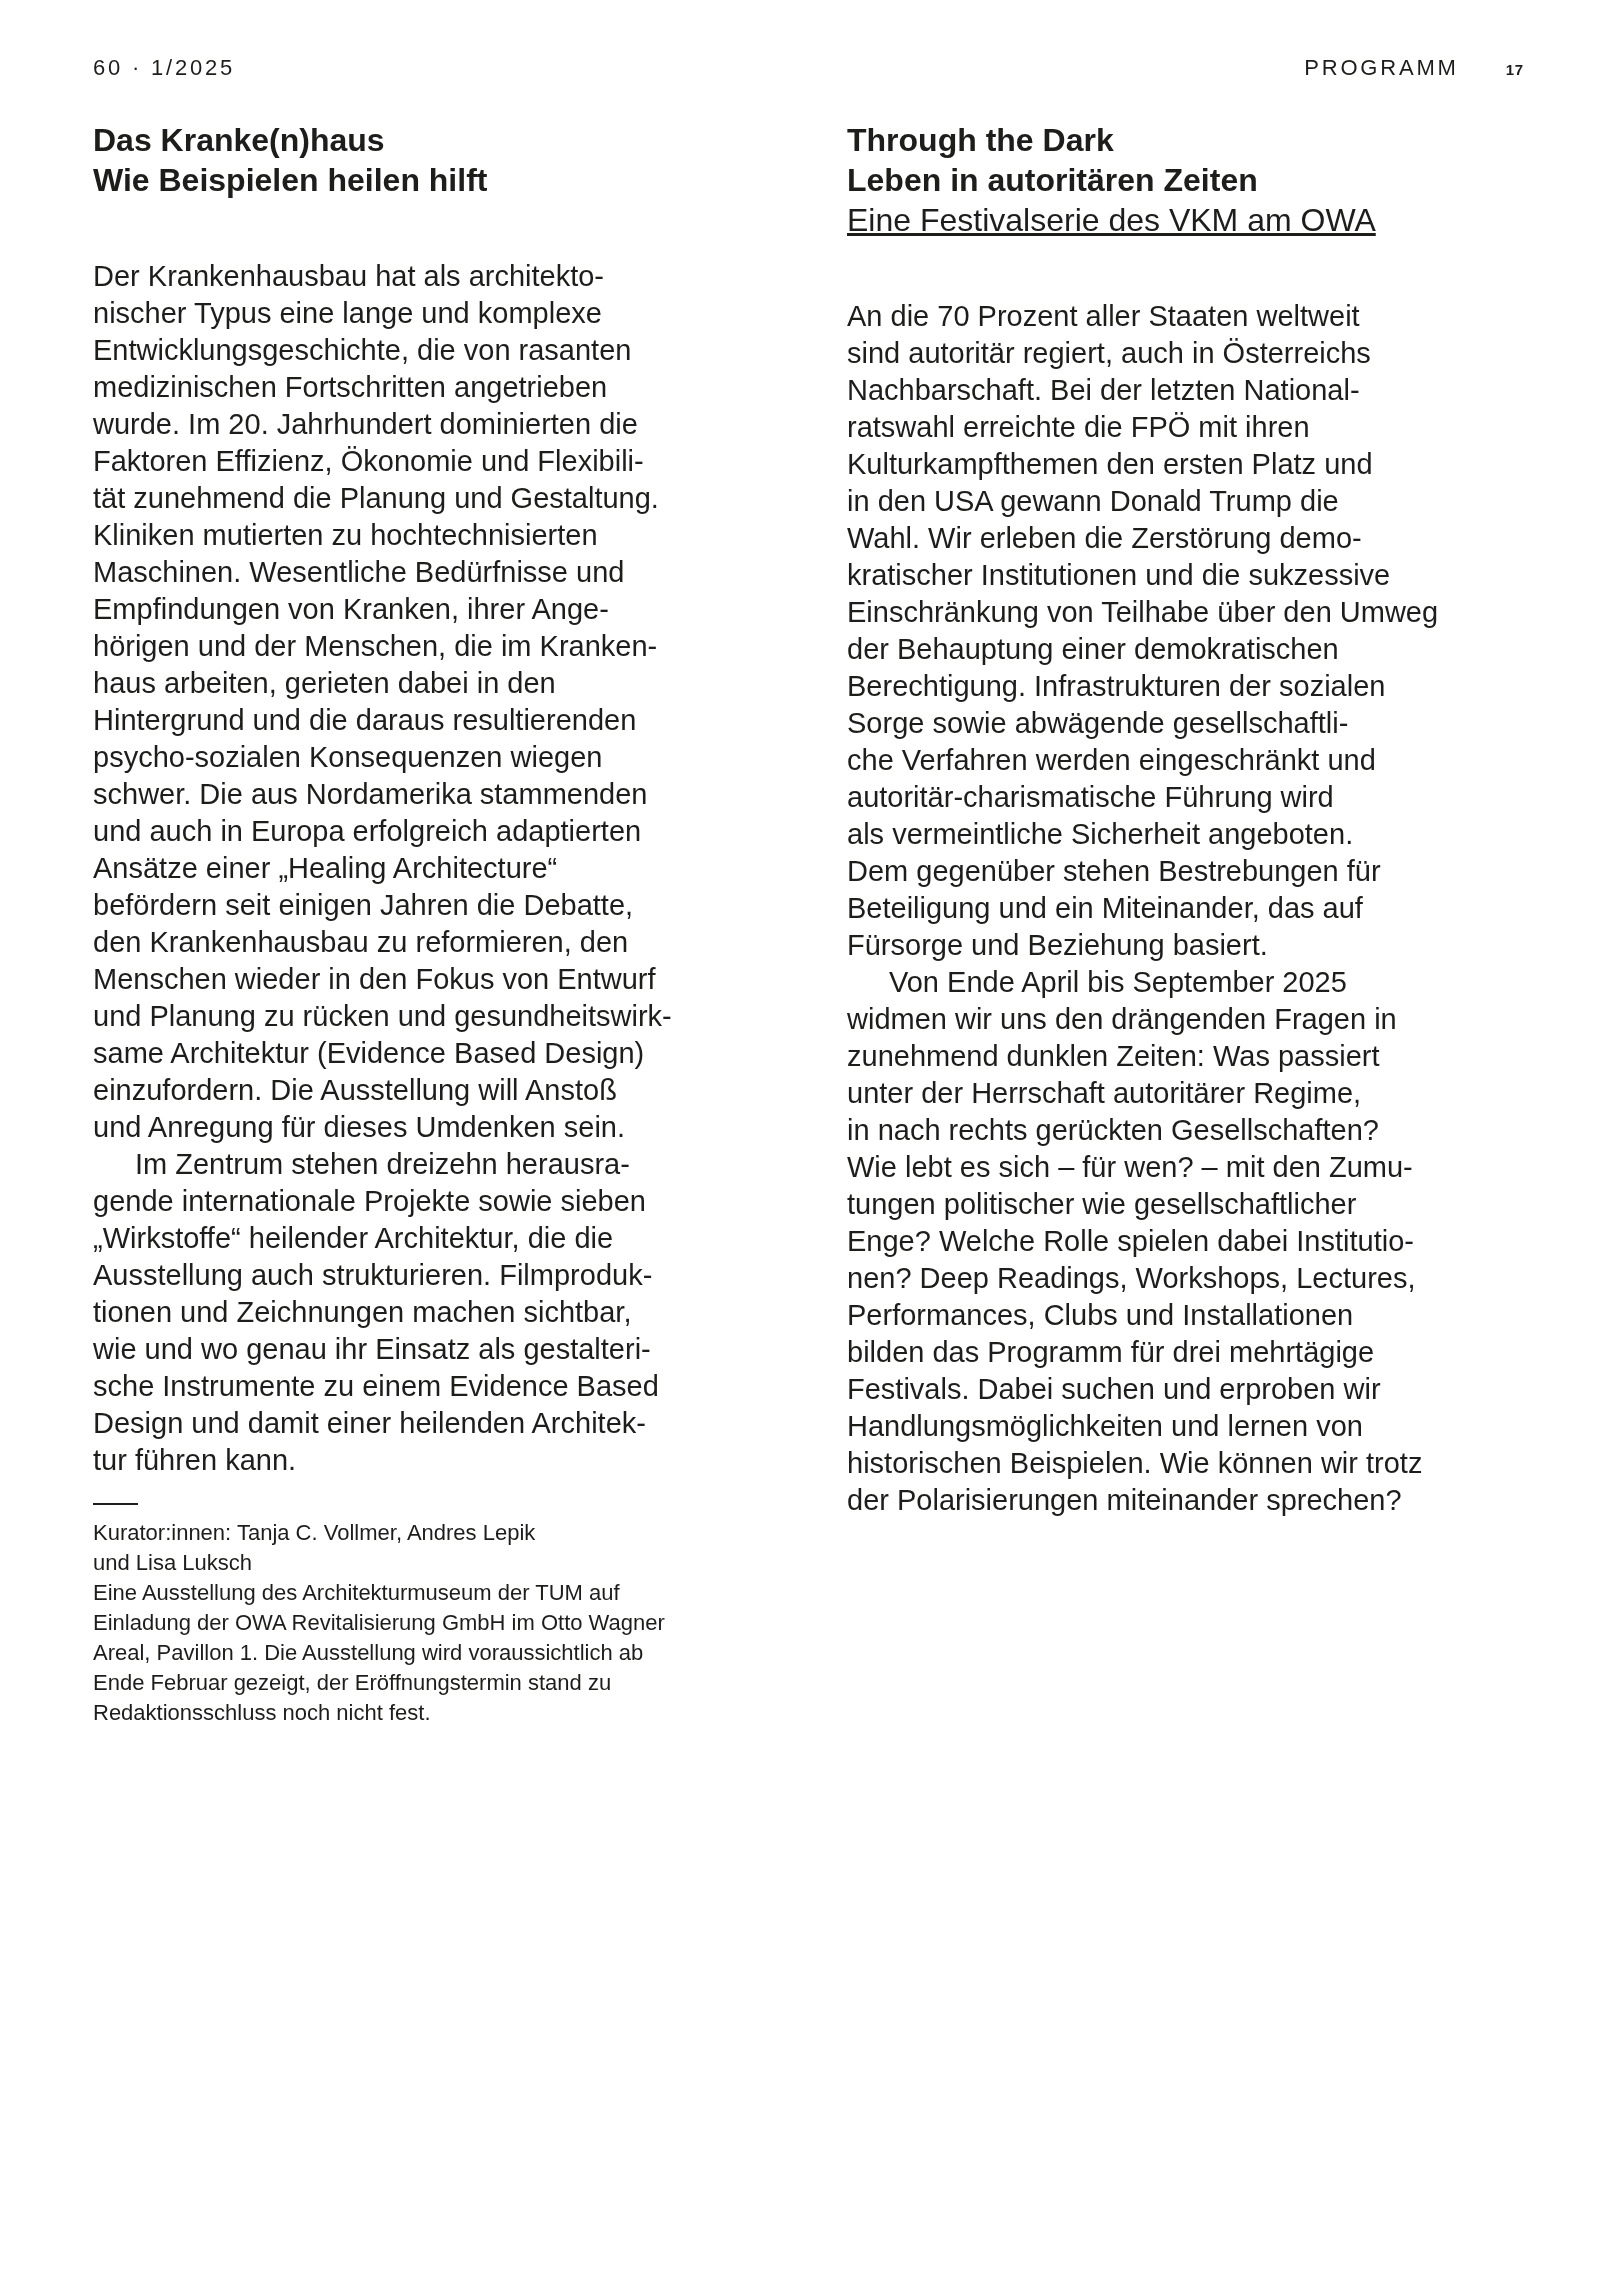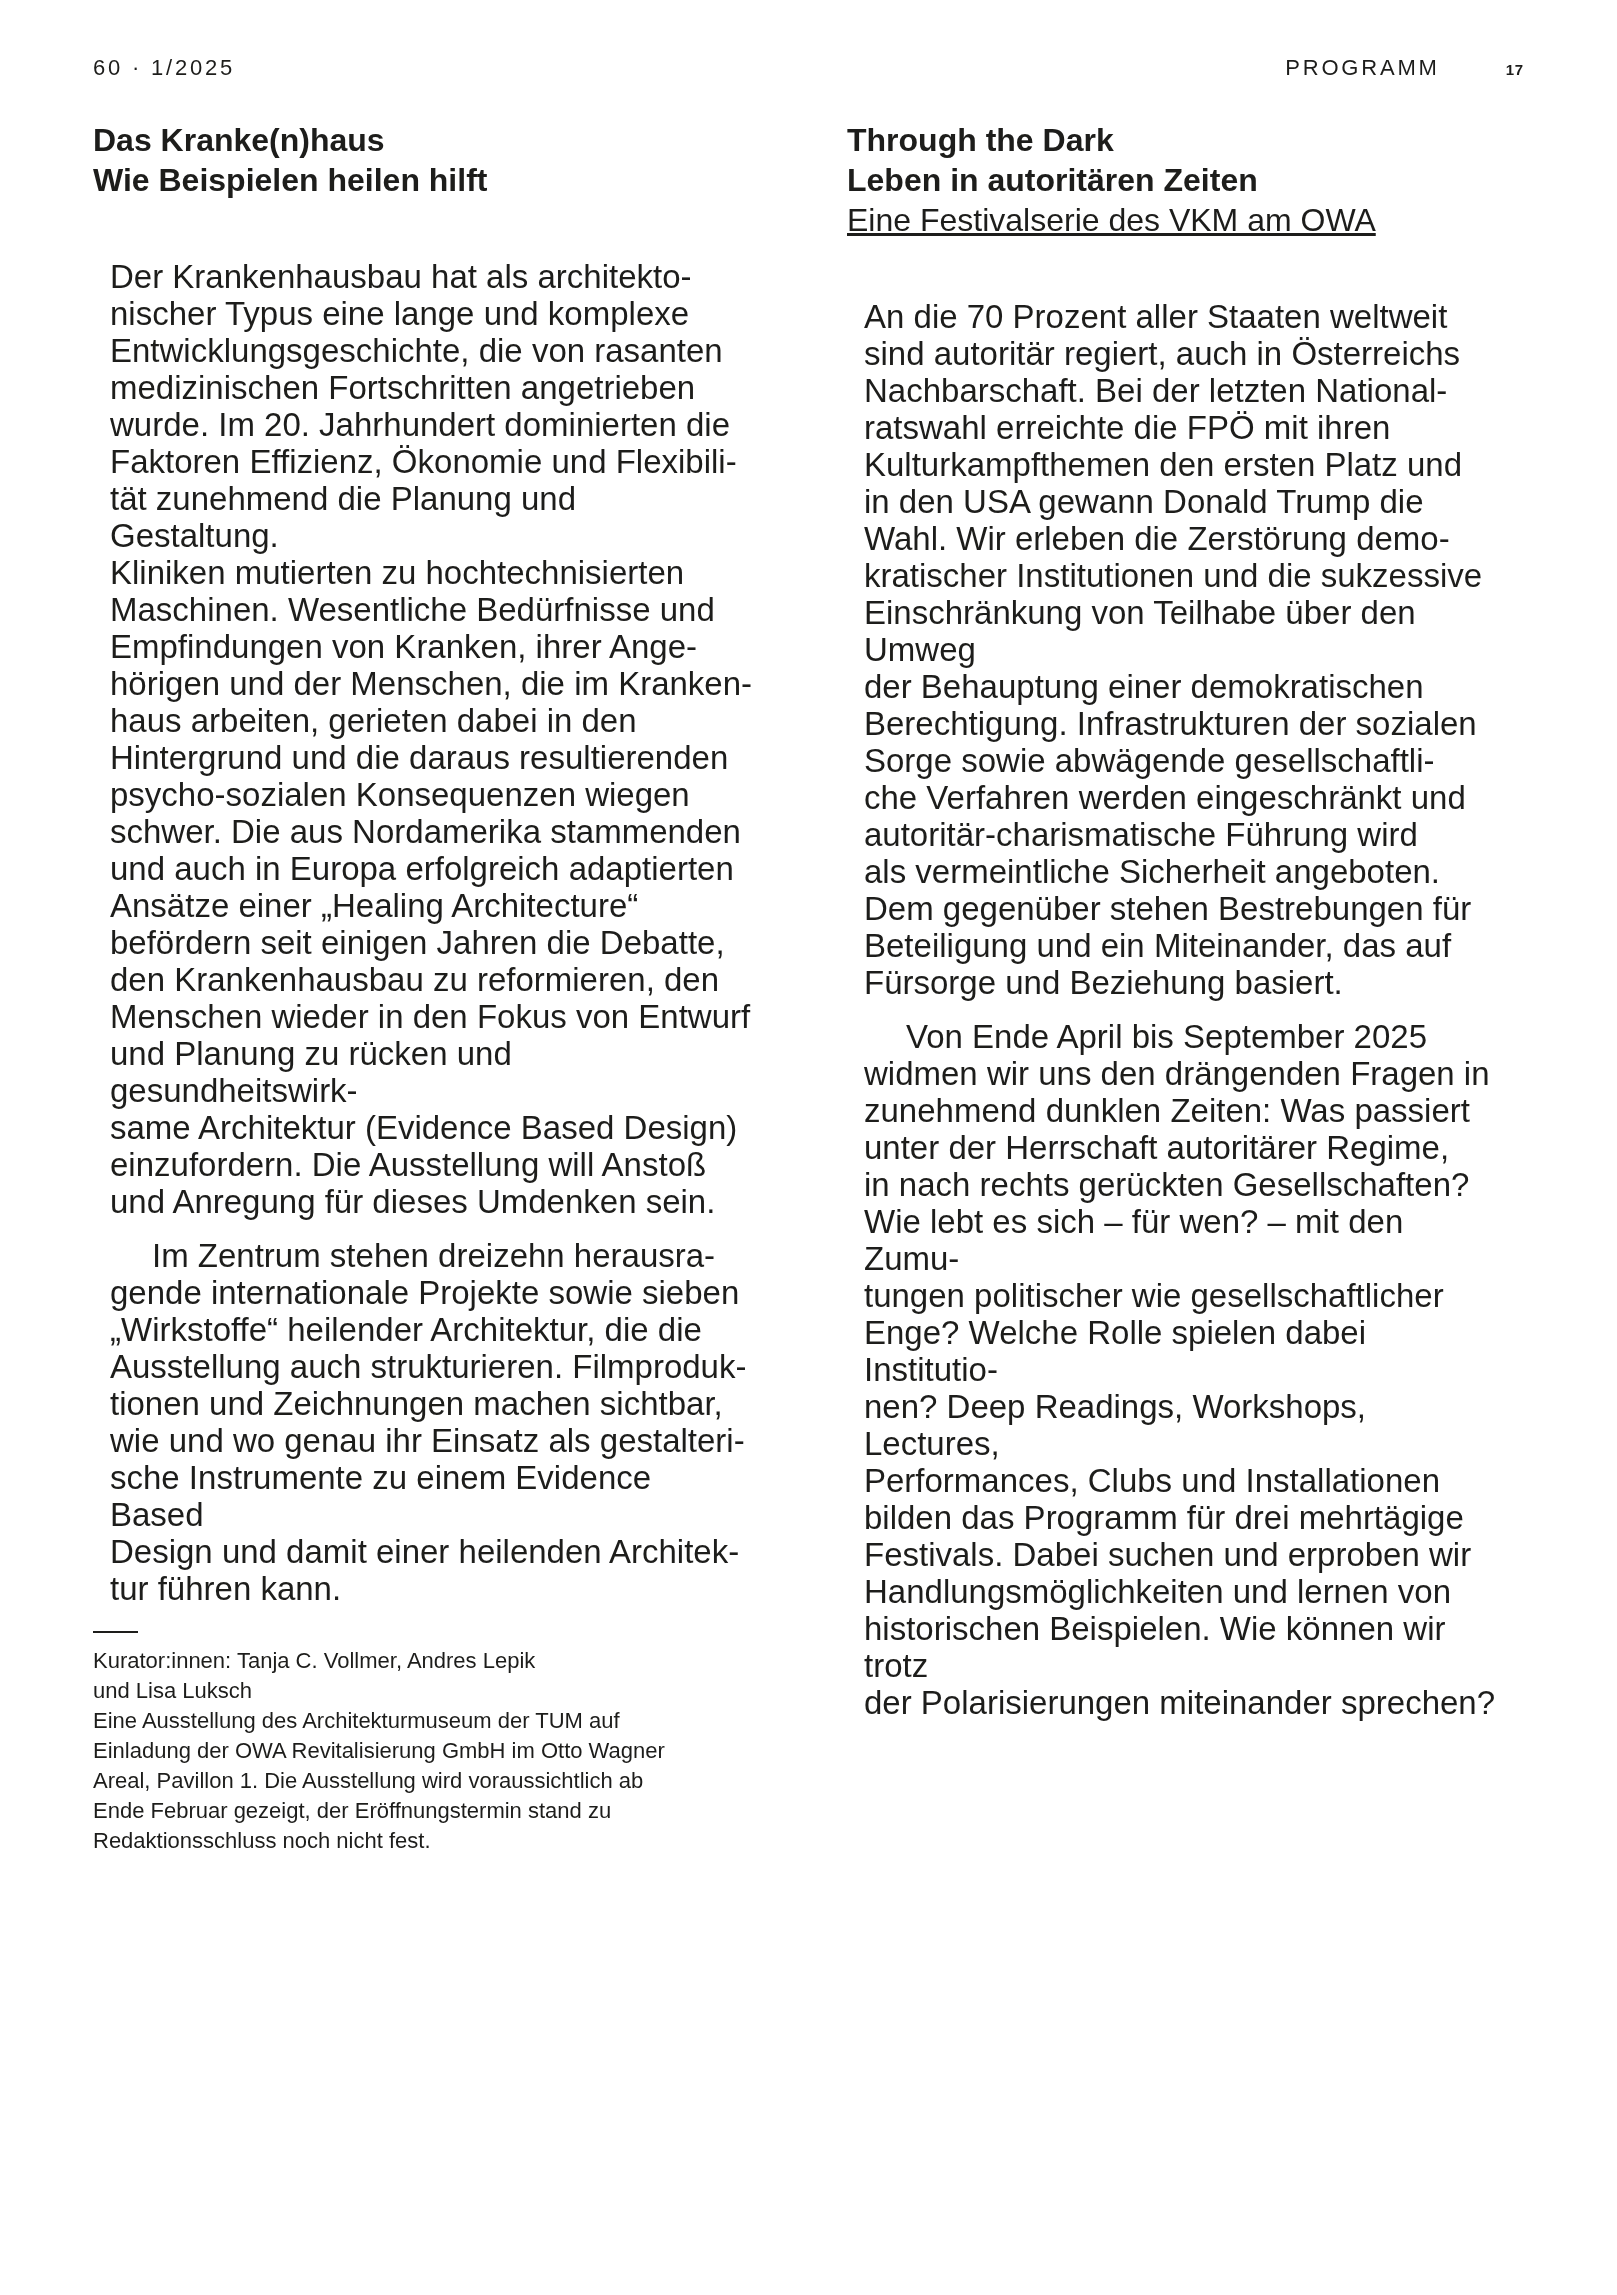--- a/index.html
+++ b/index.html
@@ -25,21 +25,21 @@
     display: flex;
     justify-content: space-between;
     align-items: baseline;
     font-size: 22px;
     letter-spacing: 2.8px;
     color: #1d1d1b;
   }
   .header-right {
     display: flex;
     align-items: baseline;
-    gap: 66px;
+    gap: 47px;
   }
   .page-number {
     font-weight: bold;
     letter-spacing: 0.8px;
     font-size: 15px;
   }
   .columns {
     display: grid;
     grid-template-columns: 1fr 1fr;
     column-gap: 77px;
@@ -50,24 +50,24 @@
     font-size: 32px;
     line-height: 40px;
     font-weight: bold;
     margin: 0 0 58px 0;
   }
   .title .subtitle {
     font-weight: normal;
     text-decoration: underline;
   }
   .body-par {
-    font-size: 33px;
+    font-size: 29px;
     line-height: 37px;
     white-space: pre-line;
-    margin: 17px;
+    margin: 0;
   }
   .indent {
     text-indent: 42px;
   }
   .divider {
     width: 45px;
     border: 0;
     border-top: 2.4px solid #1d1d1b;
     margin: 24px 0 13px 0;
   }

